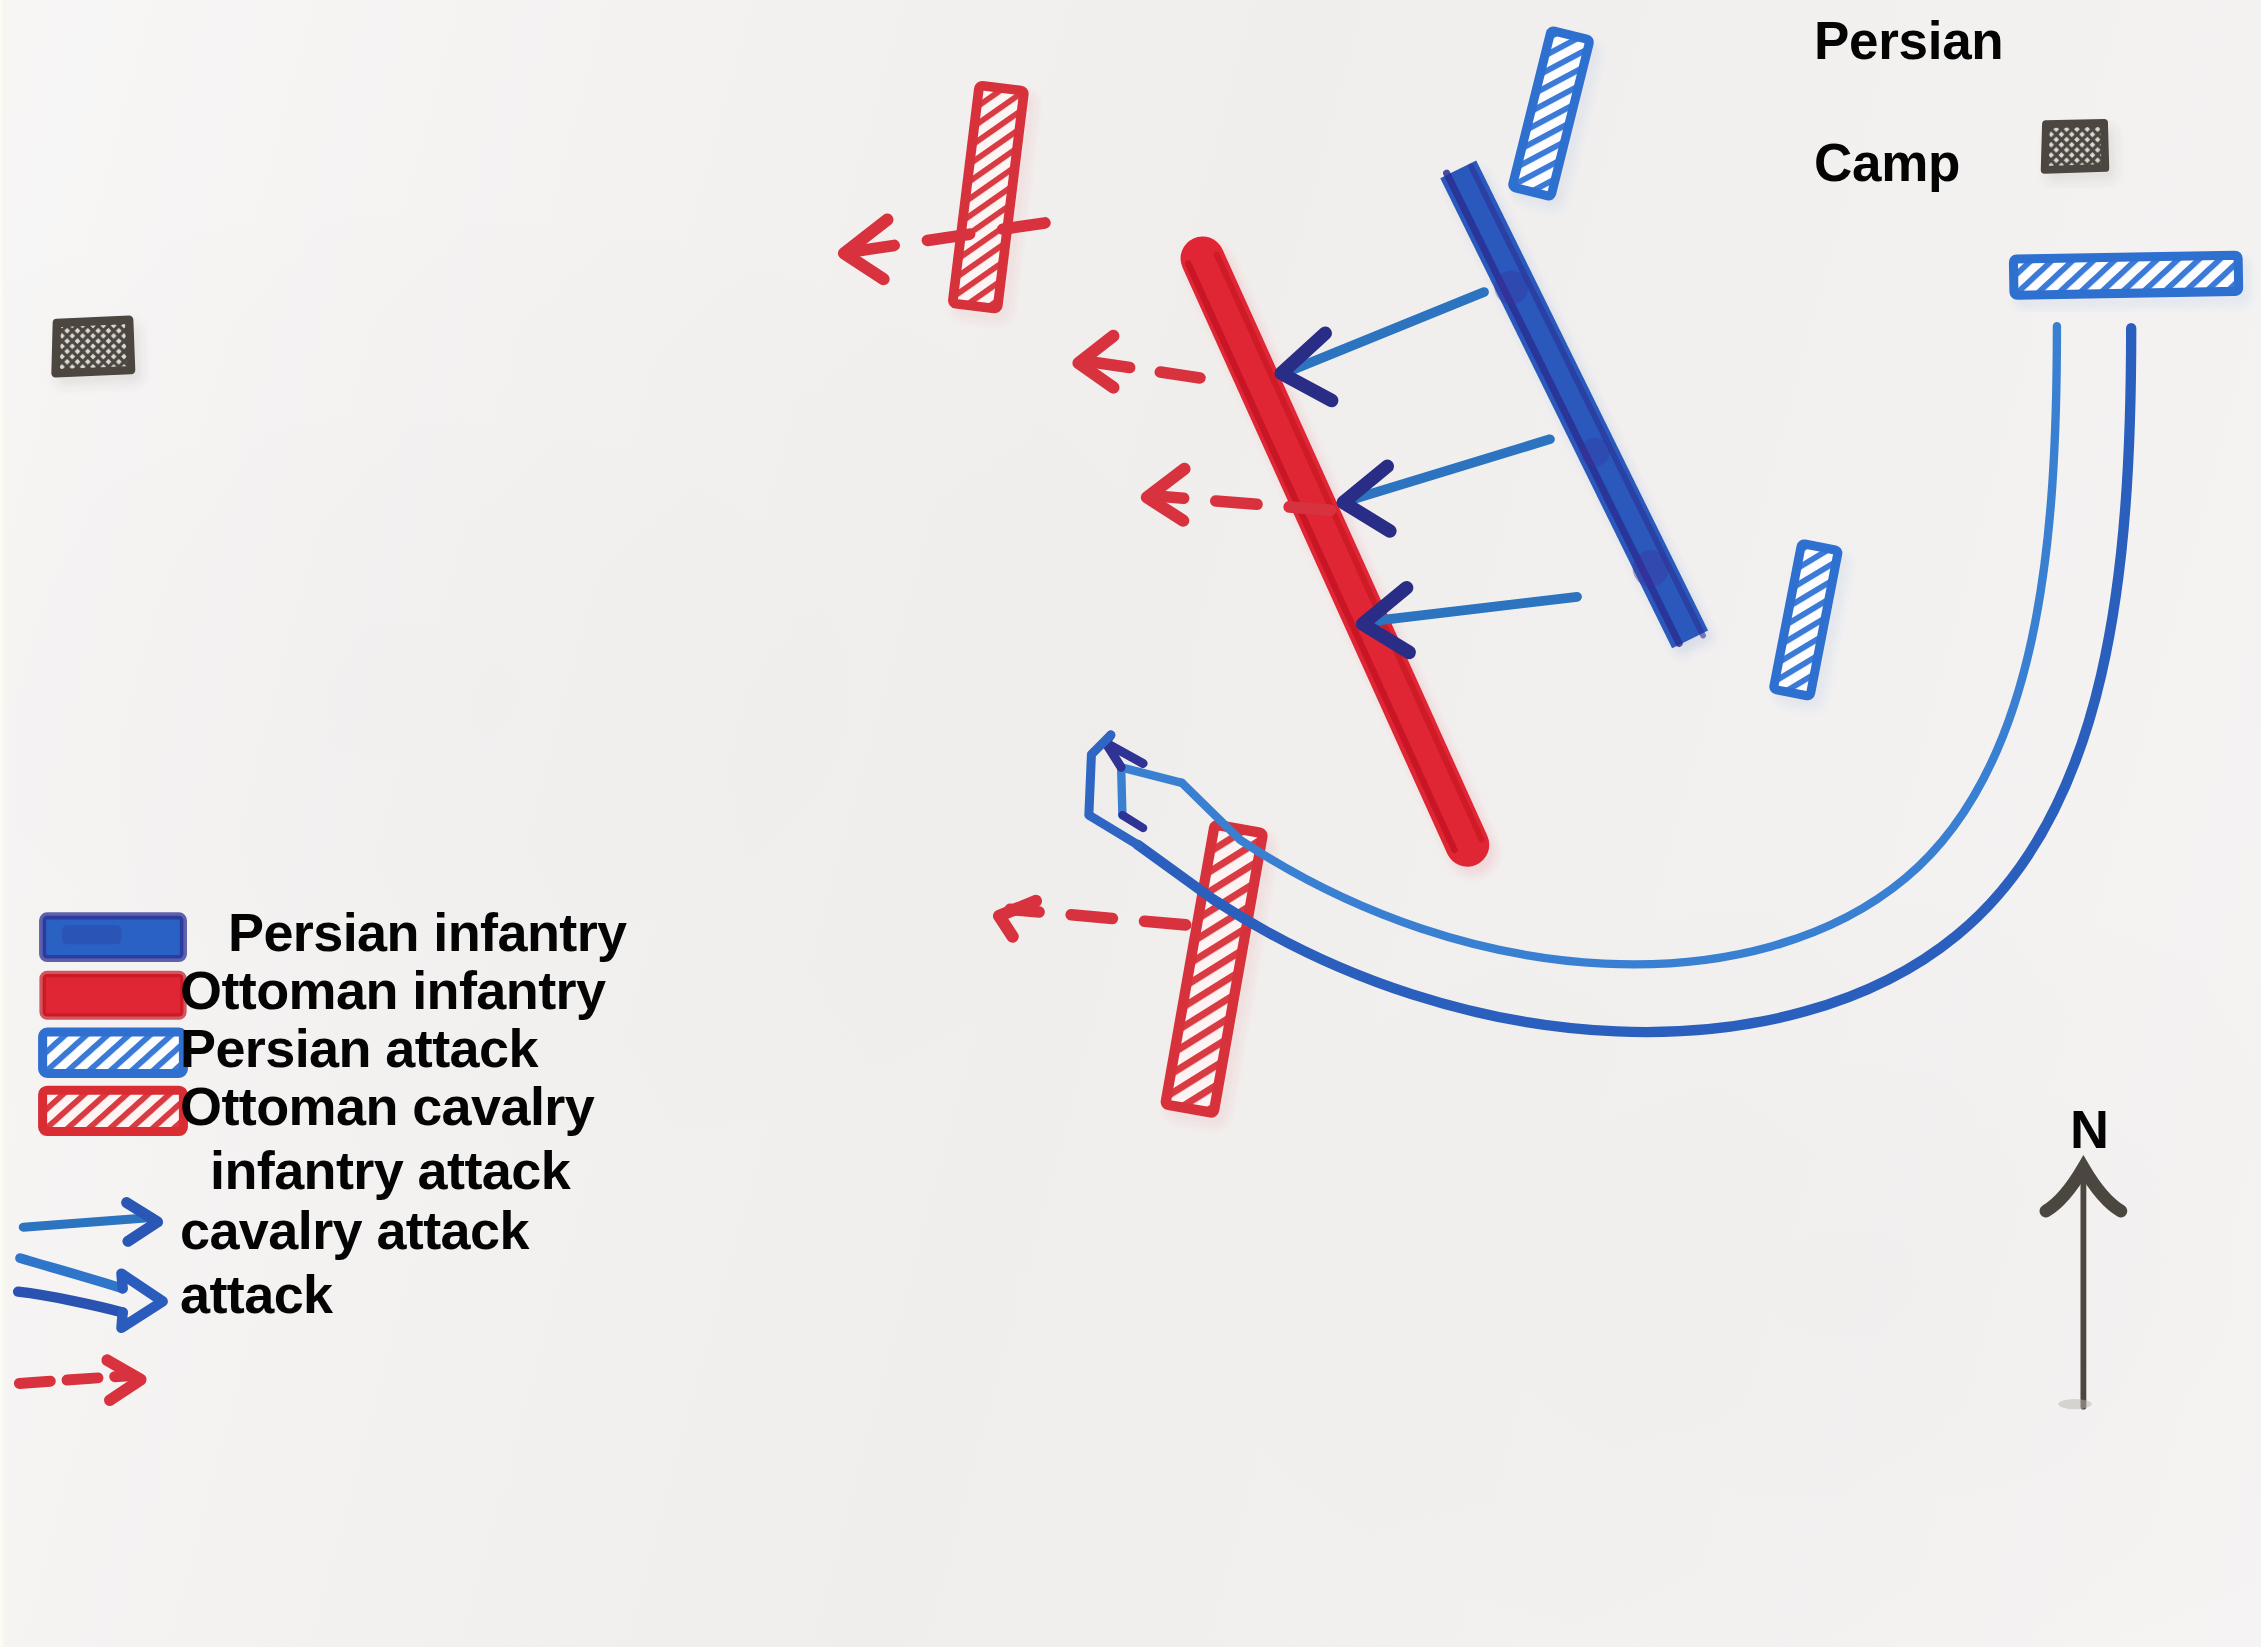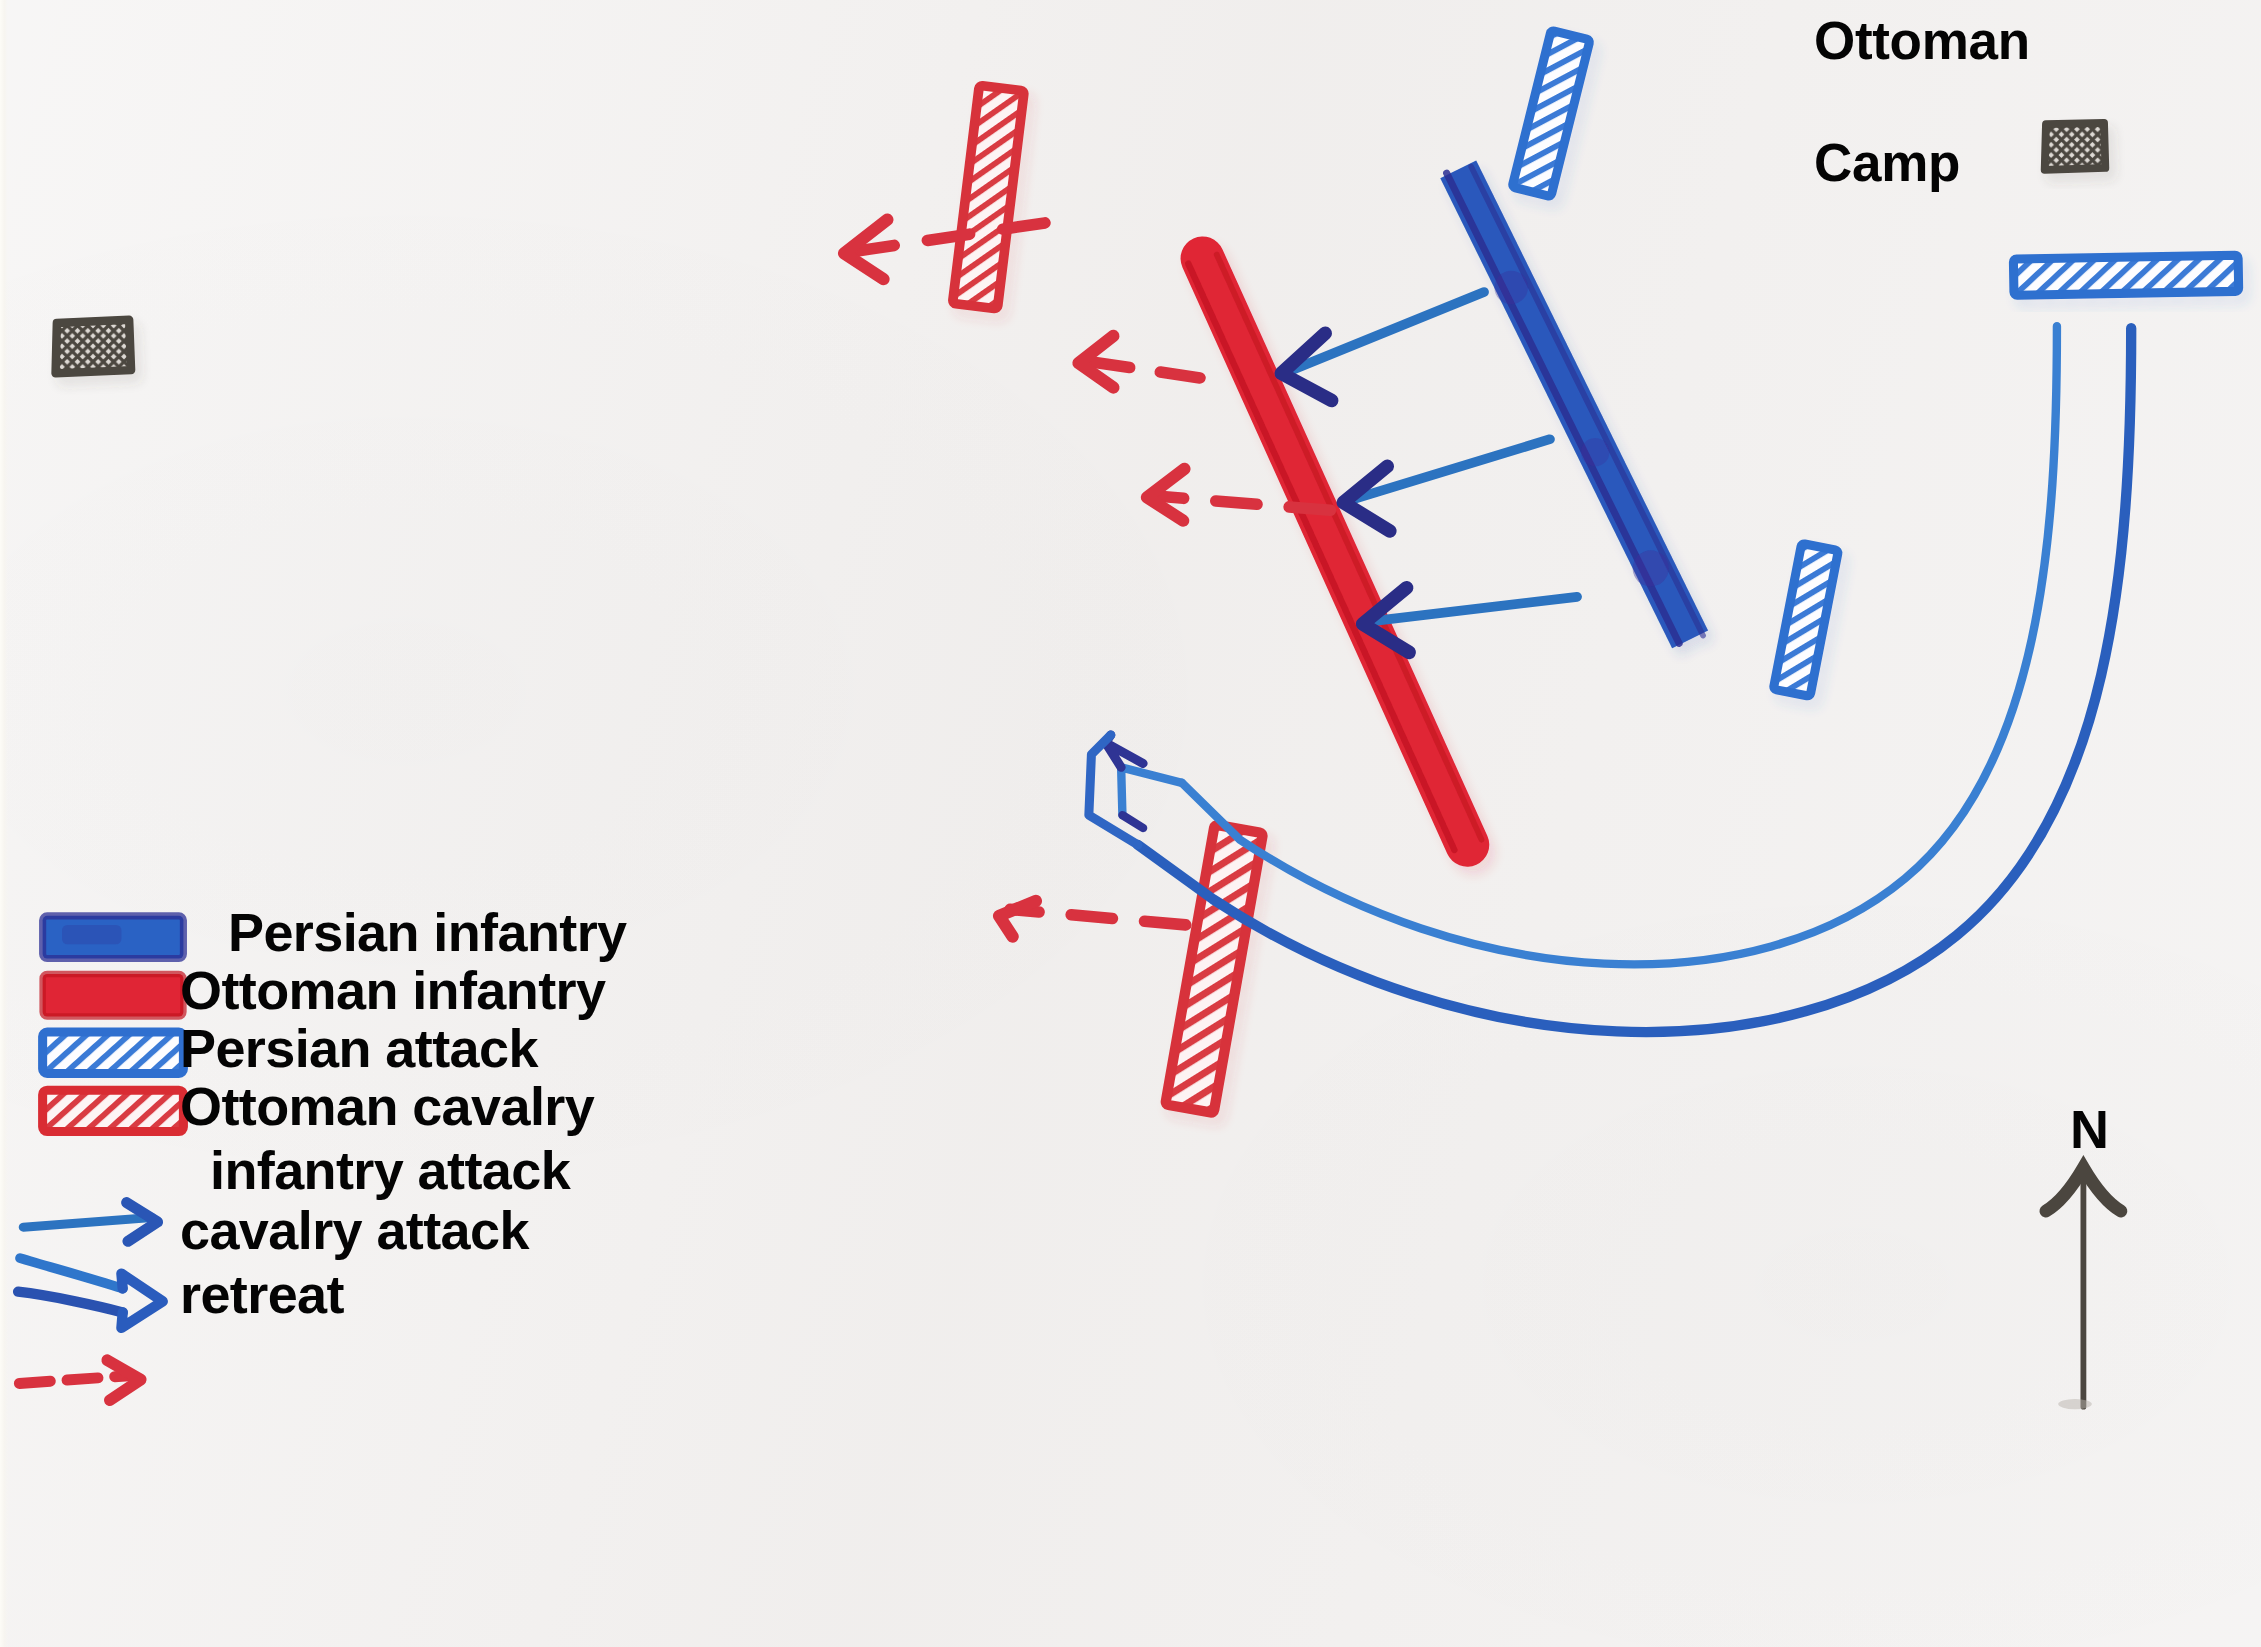--- a/index.html
+++ b/index.html
@@ -287,30 +287,30 @@
       </g>
 
       <g>
         <path d="M30,2142 L200,2130" fill="none" stroke="#d8323f" stroke-width="17" stroke-linecap="round" stroke-dasharray="48 26"></path>
         <path d="M166,2106 L218,2136 L170,2168" fill="none" stroke="#d8323f" stroke-width="18" stroke-linecap="round" stroke-linejoin="round"></path>
       </g>
     </g>
   </svg>
 
 
-  <div class="maplabel" id="persian-camp-label-1">Ottoman</div>
+  <div class="maplabel" id="persian-camp-label-1">Persian</div>
 
   <div class="maplabel" id="persian-camp-label-2">Camp</div>
 
   <div class="maplabel" id="north-label">N</div>
 
   <div id="legend">
     <div class="legend-text" id="lr0">Persian infantry</div>
     <div class="legend-text" id="lr1">Ottoman infantry</div>
     <div class="legend-text" id="lr2">Persian attack</div>
     <div class="legend-text" id="lr3">Ottoman cavalry</div>
     <div class="legend-text" id="lr4">infantry attack</div>
     <div class="legend-text" id="lr5">cavalry attack</div>
-    <div class="legend-text" id="lr6">retreat</div>
+    <div class="legend-text" id="lr6">attack</div>
   </div>
 
 </div>
 
 
 </body></html>

